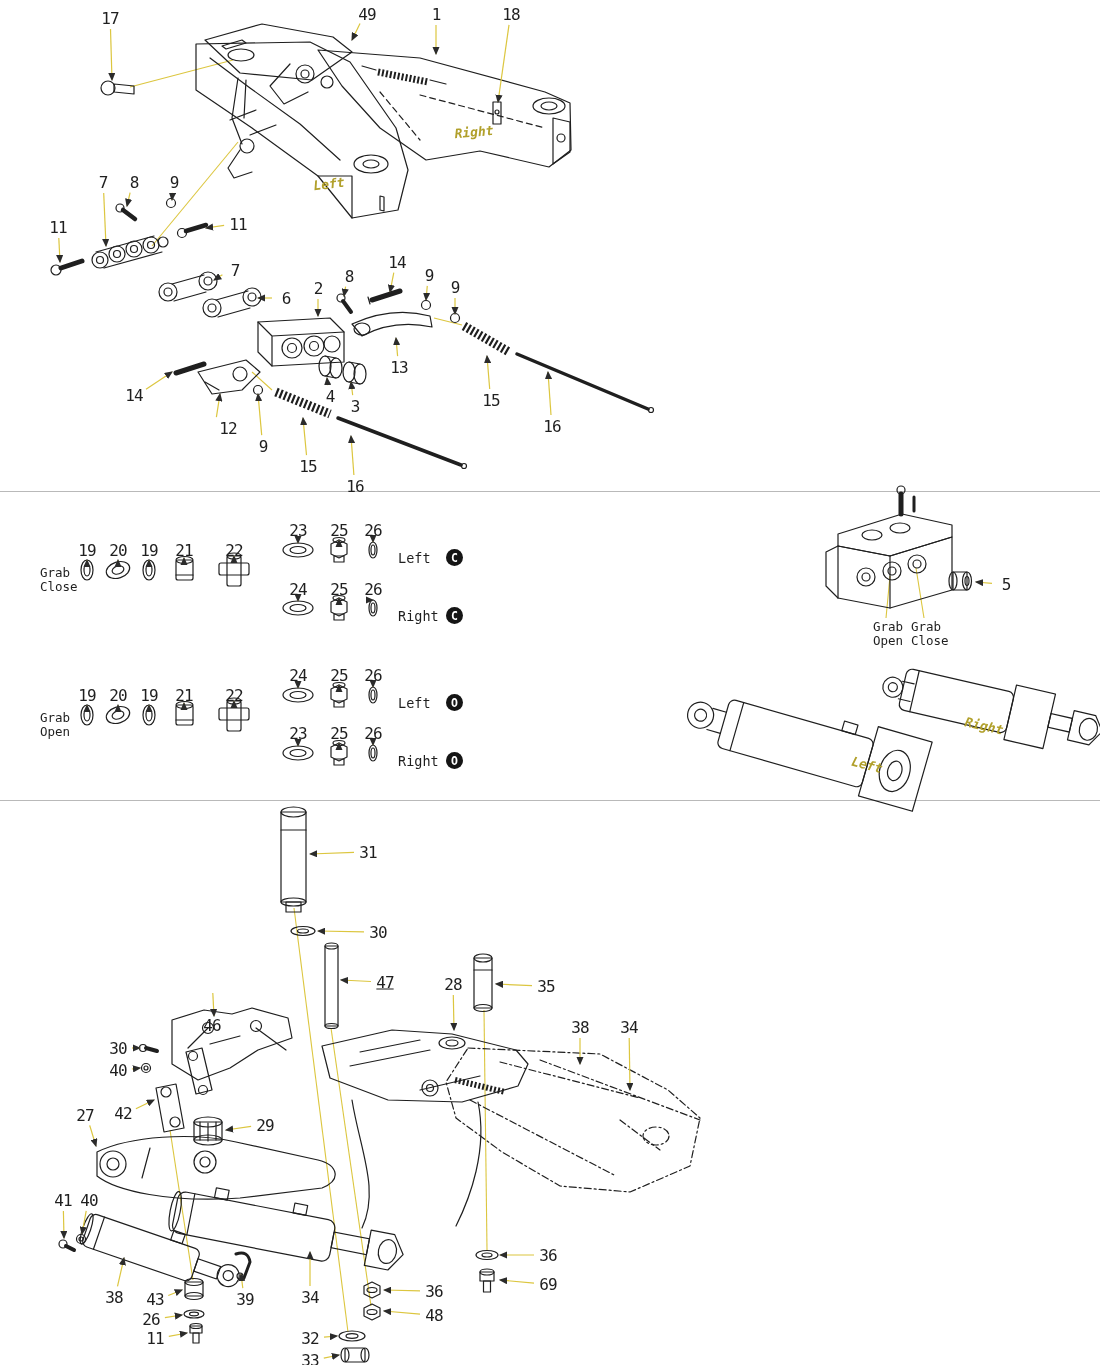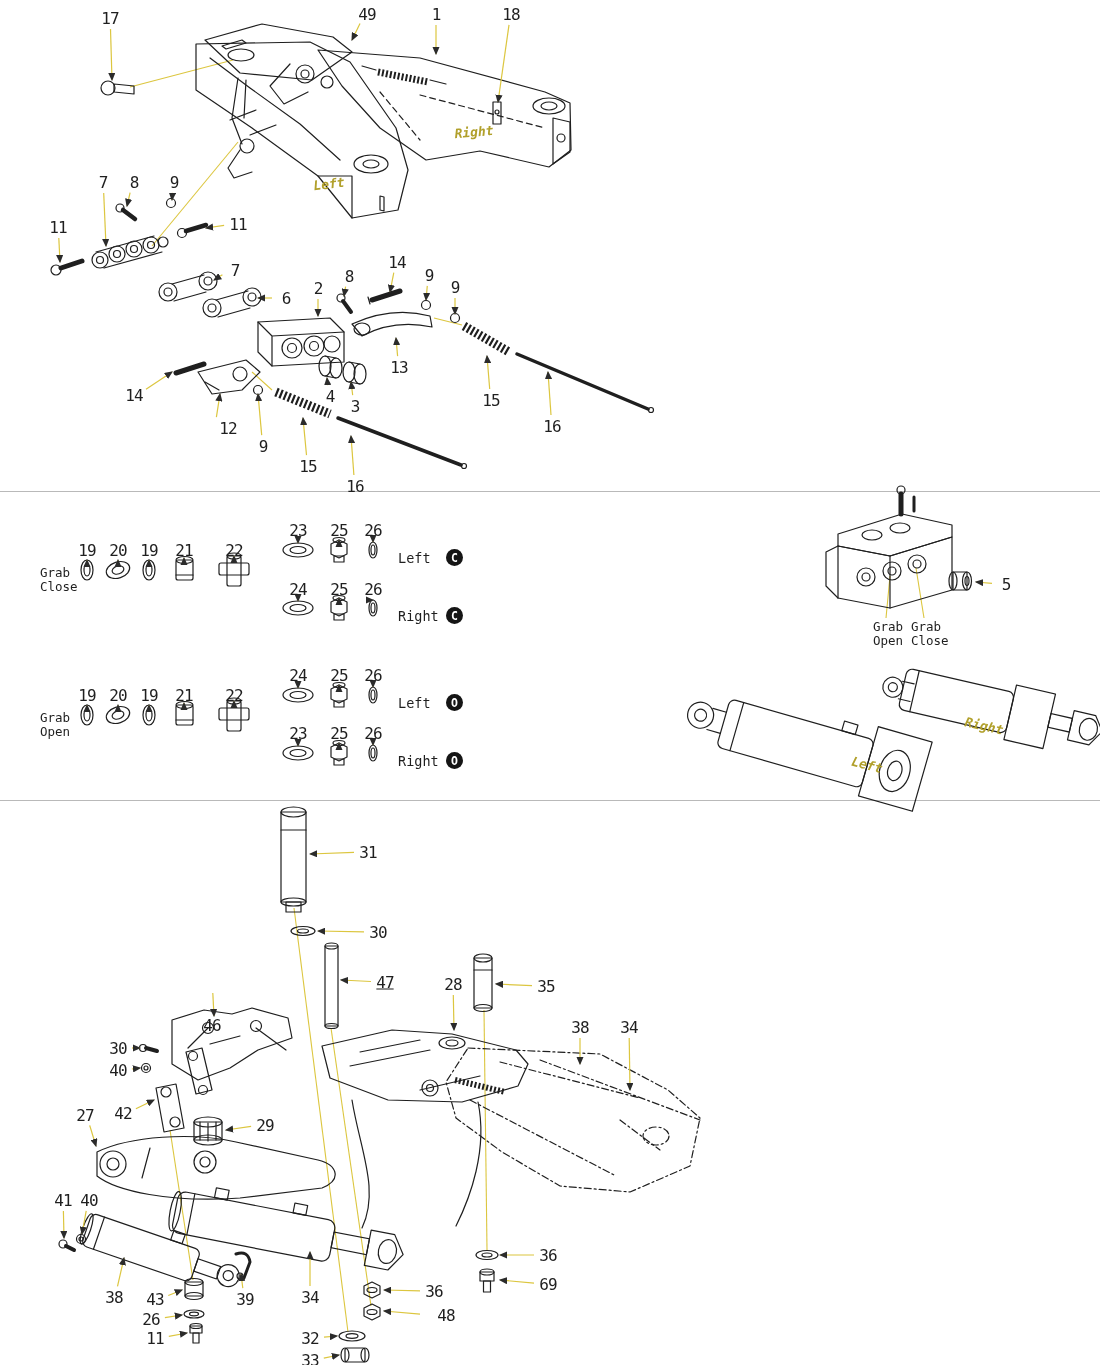--- a/index.html
+++ b/index.html
@@ -571,21 +571,21 @@
       <div class="callout" style="left: 89px; top: 1200px;">40</div>
       <div class="callout" style="left: 114px; top: 1297px;">38</div>
       <div class="callout" style="left: 155px; top: 1299px;">43</div>
       <div class="callout" style="left: 151px; top: 1319px;">26</div>
       <div class="callout" style="left: 155px; top: 1338px;">11</div>
       <div class="callout" style="left: 245px; top: 1299px;">39</div>
       <div class="callout" style="left: 310px; top: 1297px;">34</div>
       <div class="callout" style="left: 548px; top: 1255px;">36</div>
       <div class="callout" style="left: 548px; top: 1284px;">69</div>
       <div class="callout" style="left: 434px; top: 1291px;">36</div>
-      <div class="callout" style="left: 446px; top: 1315px;">48</div>
+      <div class="callout" style="left: 434px; top: 1315px;">48</div>
       <div class="callout" style="left: 310px; top: 1338px;">32</div>
       <div class="callout" style="left: 310px; top: 1360px;">33</div>
       <div class="diagram-label accent" style="left: 474px; top: 132px; transform: translate(-50%, -50%) rotate(-5deg);">Right</div>
       <div class="diagram-label accent" style="left: 329px; top: 184px; transform: translate(-50%, -50%) rotate(-7deg);">Left</div>
       <div class="diagram-label plain" style="left: 40px; top: 566px;">Grab
 Close</div>
       <div class="diagram-label plain" style="left: 40px; top: 711px;">Grab
 Open</div>
       <div class="diagram-label plain" style="left: 873px; top: 620px;">Grab
 Open</div>

